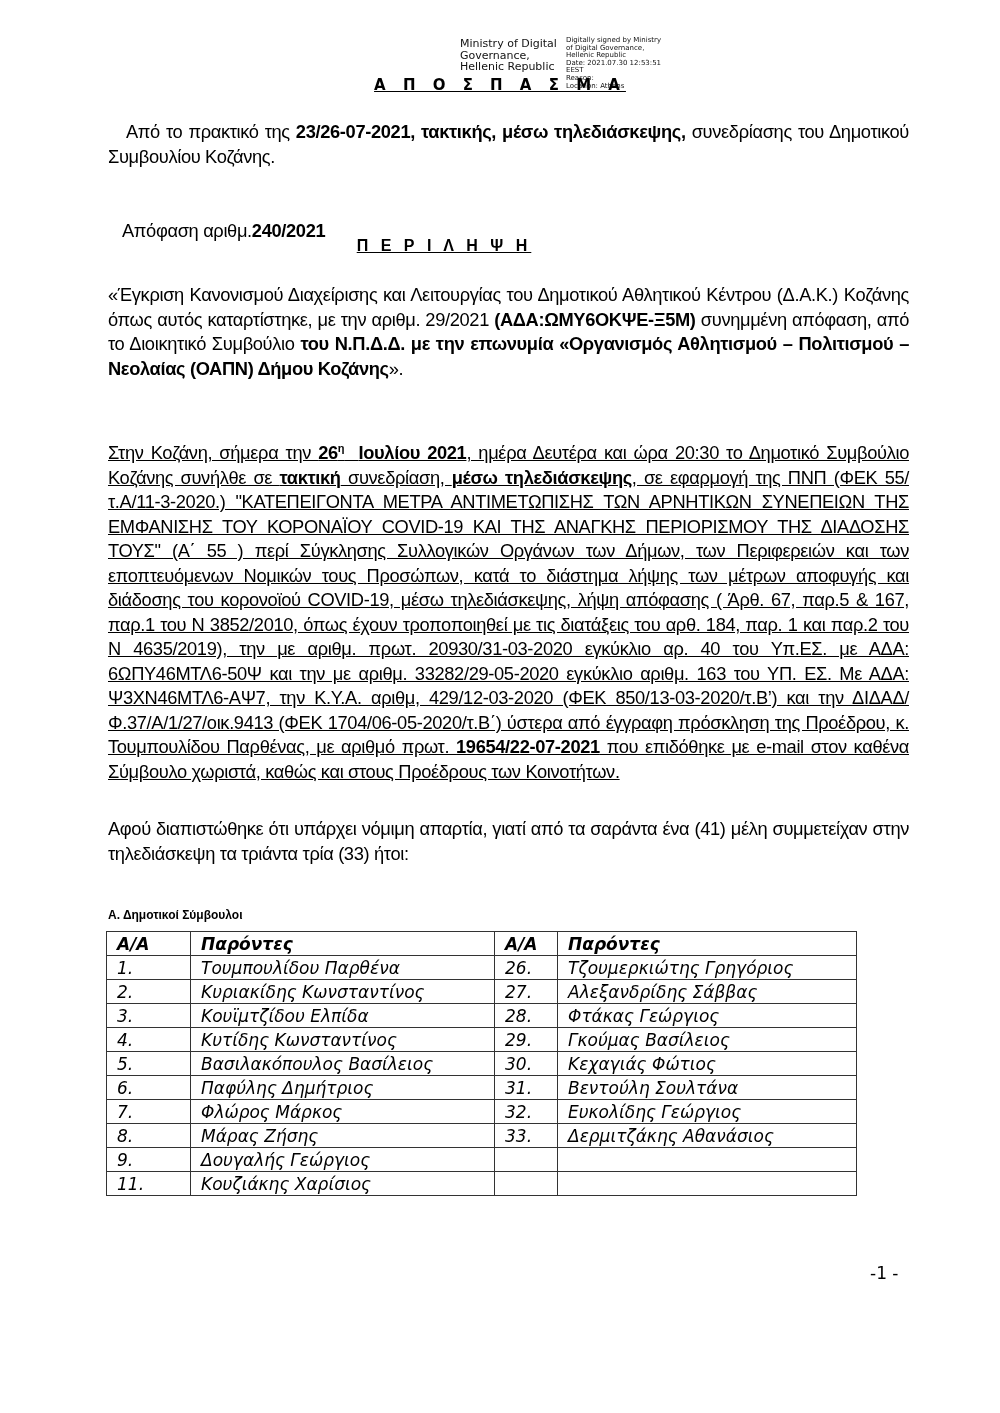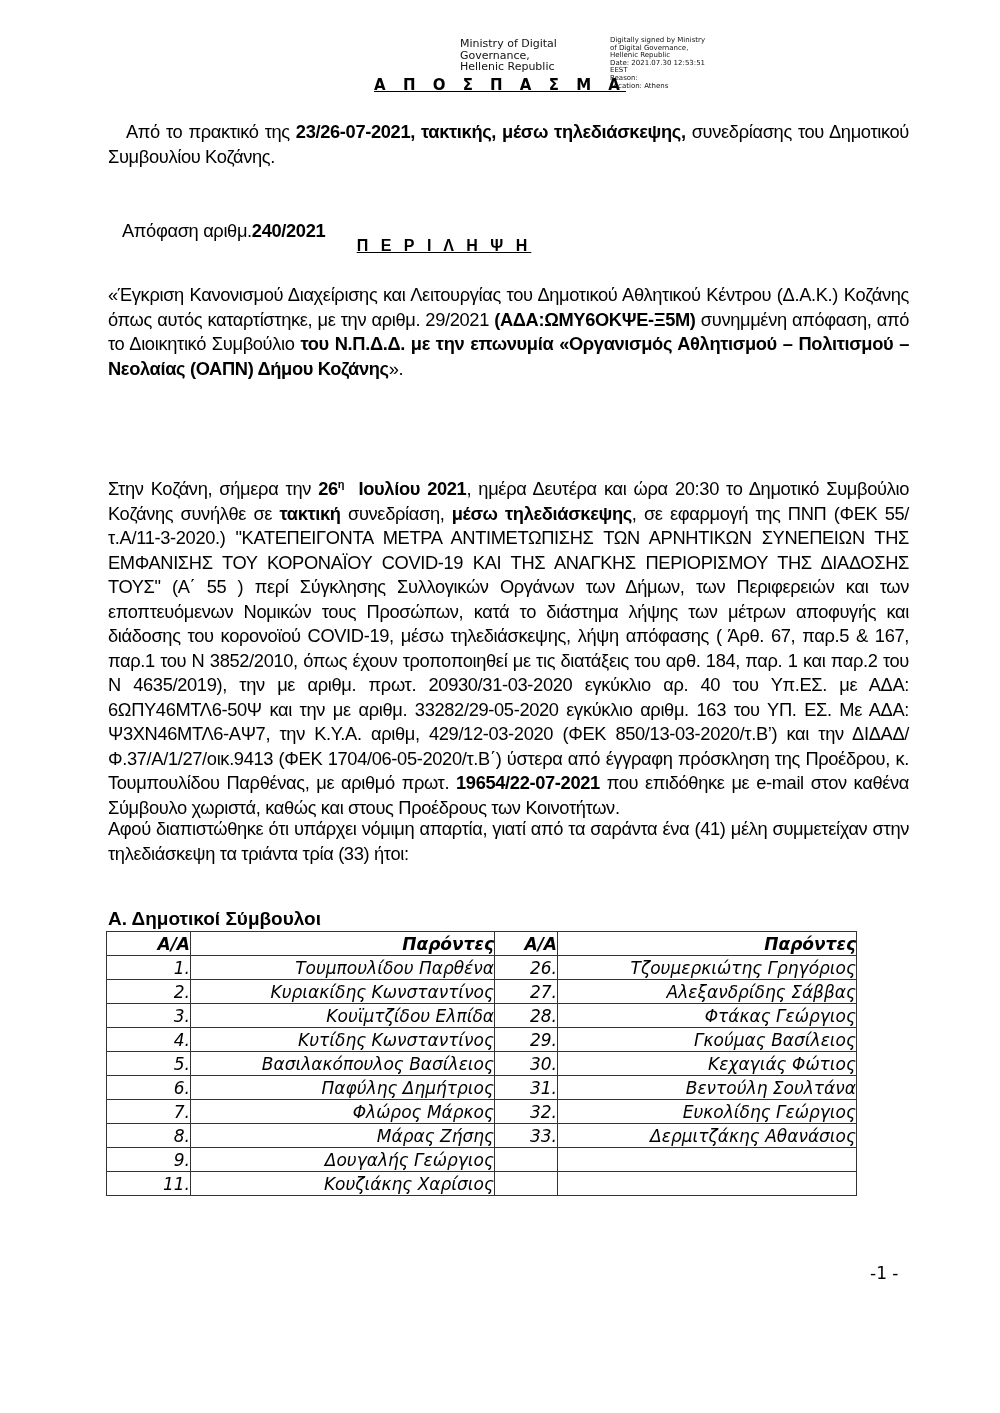--- a/index.html
+++ b/index.html
@@ -7,45 +7,45 @@
     width: 1000px; height: 1413px; position: relative; overflow: hidden;
     font-family: "Liberation Sans", sans-serif; color: #000;
   }
   .abs { position: absolute; }
   .sig-left {
     left: 460px; top: 38px; width: 104px; text-align: left;
     font-family: "DejaVu Sans", sans-serif; font-size: 11px; line-height: 11.5px; color: #111;
   }
   .sig-right {
     left: 566px; top: 37px; width: 120px;
-    font-family: "DejaVu Sans", sans-serif; font-size: 7px; line-height: 7.6px; color: #111; margin-left: 44px;
+    font-family: "DejaVu Sans", sans-serif; font-size: 7px; line-height: 7.6px; color: #111;
   }
   .title-apospasma {
     left: 0; width: 1000px; top: 76px; text-align: center;
     font-family: "DejaVu Sans", sans-serif; font-weight: bold; font-size: 15px;
     letter-spacing: 6px; text-decoration: underline;
   }
   .para {
     left: 108px; width: 801px; font-size: 18.3px; line-height: 24.5px;
     text-align: justify; letter-spacing: -0.35px;
   }
   .para b { font-weight: bold; }
   .heading {
     left: 0; width: 888px; text-align: center; font-weight: bold;
     font-size: 16px; letter-spacing: 4px; text-decoration: underline;
   }
   .section-title {
-    left: 108px; font-weight: bold; font-size: 19px;
+    left: 108px; font-weight: bold; font-size: 12px;
   }
   table.members {
     position: absolute; left: 106px; top: 931px; border-collapse: collapse;
     font-family: "DejaVu Sans", sans-serif; font-size: 17px;
   }
   table.members td, table.members th {
-    border: 1px solid #333; height: 23px; padding: 0 0 0 10px; text-align: right;
+    border: 1px solid #333; height: 23px; padding: 0 0 0 10px; text-align: left;
     line-height: 22px; white-space: nowrap; font-weight: normal; font-style: italic;
   }
   table.members th { font-weight: bold; }
   .c1 { width: 73px; }
   .c2 { width: 293px; }
   .c3 { width: 52px; }
   .c4 { width: 288px; }
   th.c1 { font-style: italic; }
   th.c2 { text-align: center; padding-left: 0; }
   th.c3 { padding-left: 14px; }
@@ -83,21 +83,21 @@
 <div class="abs para" style="top:189px; text-indent:14px;margin-top:30px;">
   <span>Απόφαση αριθμ.</span><b>240/2021</b>
 </div>
 
 <div class="abs heading" style="top:237px;">Π Ε Ρ Ι Λ Η Ψ Η</div>
 
 <div class="abs para" style="top:283px;">
   <span>«Έγκριση Κανονισμού Διαχείρισης και Λειτουργίας του Δημοτικού Αθλητικού Κέντρου (Δ.Α.Κ.) Κοζάνης όπως αυτός καταρτίστηκε, με την αριθμ. 29/2021 </span><b>(ΑΔΑ:ΩΜΥ6ΟΚΨΕ-Ξ5Μ)</b><span> συνημμένη απόφαση, από το Διοικητικό Συμβούλιο </span><b>του Ν.Π.Δ.Δ. με την επωνυμία «Οργανισμός Αθλητισμού – Πολιτισμού – Νεολαίας (ΟΑΠΝ) Δήμου Κοζάνης</b><span>».</span>
 </div>
 
-<div class="abs para" style="top:472px;">
+<div class="abs para" style="top:436px;text-decoration:underline;">
   <span>Στην Κοζάνη, σήμερα την </span><b><span>26</span><sup>η</sup></b>&nbsp;&nbsp;<b>Ιουλίου 2021</b><span>, ημέρα Δευτέρα  και ώρα 20:30  το Δημοτικό  Συμβούλιο Κοζάνης συνήλθε σε </span><b>τακτική</b><span> συνεδρίαση, </span><b>μέσω τηλεδιάσκεψης</b><span>, σε εφαρμογή της ΠΝΠ (ΦΕΚ 55/τ.Α/11-3-2020.) "ΚΑΤΕΠΕΙΓΟΝΤΑ ΜΕΤΡΑ ΑΝΤΙΜΕΤΩΠΙΣΗΣ ΤΩΝ ΑΡΝΗΤΙΚΩΝ ΣΥΝΕΠΕΙΩΝ ΤΗΣ ΕΜΦΑΝΙΣΗΣ ΤΟΥ ΚΟΡΟΝΑΪΟΥ COVID-19 ΚΑΙ ΤΗΣ ΑΝΑΓΚΗΣ ΠΕΡΙΟΡΙΣΜΟΥ ΤΗΣ ΔΙΑΔΟΣΗΣ ΤΟΥΣ" (Α΄ 55 ) περί Σύγκλησης Συλλογικών Οργάνων των Δήμων, των Περιφερειών και των εποπτευόμενων Νομικών τους Προσώπων, κατά το διάστημα λήψης των μέτρων αποφυγής και διάδοσης του κορονοϊού COVID-19, μέσω τηλεδιάσκεψης, λήψη απόφασης ( Άρθ. 67, παρ.5 &amp; 167, παρ.1 του Ν 3852/2010, όπως έχουν τροποποιηθεί με τις διατάξεις του αρθ. 184, παρ. 1 και παρ.2 του Ν 4635/2019), την με αριθμ. πρωτ. 20930/31-03-2020 εγκύκλιο αρ. 40 του Υπ.ΕΣ. με ΑΔΑ: 6ΩΠΥ46ΜΤΛ6-50Ψ και την με αριθμ. 33282/29-05-2020 εγκύκλιο αριθμ. 163 του ΥΠ. ΕΣ. Με ΑΔΑ: Ψ3ΧΝ46ΜΤΛ6-ΑΨ7, την Κ.Υ.Α. αριθμ, 429/12-03-2020 (ΦΕΚ 850/13-03-2020/τ.Β’) και την ΔΙΔΑΔ/Φ.37/Α/1/27/οικ.9413 (ΦΕΚ 1704/06-05-2020/τ.Β΄) ύστερα από έγγραφη πρόσκληση της Προέδρου, κ. Τουμπουλίδου Παρθένας, με αριθμό πρωτ. </span><b>19654/22-07-2021</b><span> που επιδόθηκε με e-mail  στον καθένα Σύμβουλο χωριστά, καθώς και στους Προέδρους των Κοινοτήτων.</span>
 </div>
 
 <div class="abs para" style="top:817px;">Αφού διαπιστώθηκε ότι υπάρχει νόμιμη απαρτία, γιατί από τα σαράντα ένα (41) μέλη συμμετείχαν  στην τηλεδιάσκεψη τα τριάντα τρία (33) ήτοι:</div>
 
 <div class="abs section-title" style="top:908px;">Α. Δημοτικοί Σύμβουλοι</div>
 
 <table class="members">
   <thead>
     <tr>

